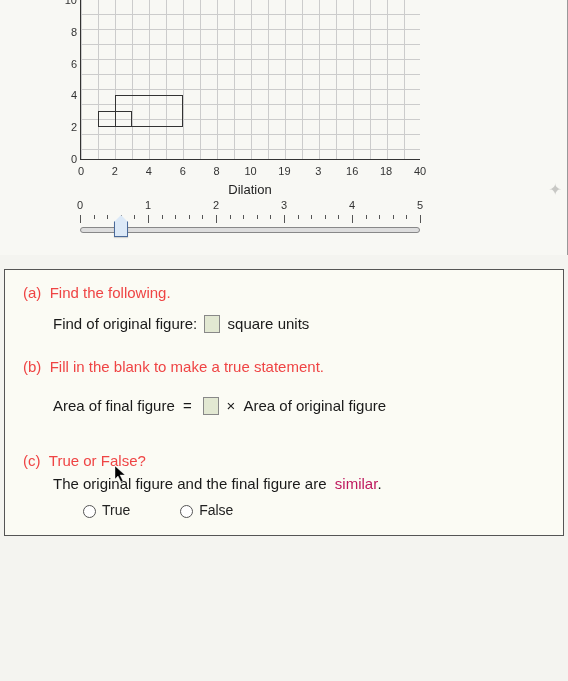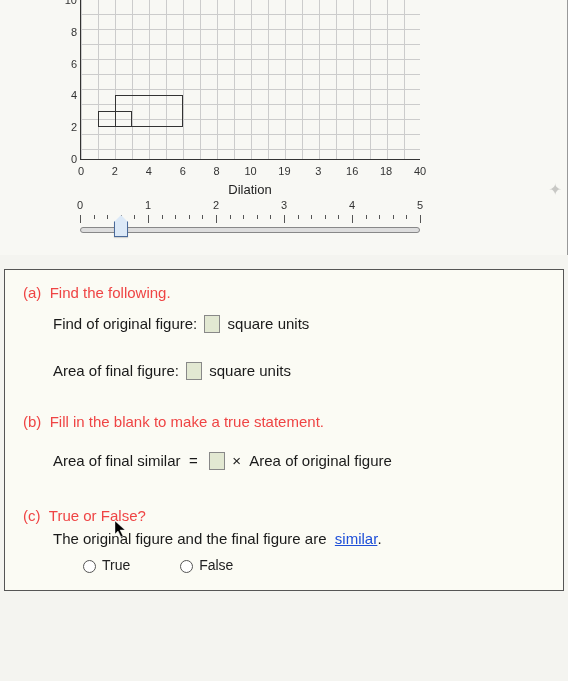--- a/index.html
+++ b/index.html
@@ -154,22 +154,21 @@
     cursor: pointer;
   }
   .radio-circle {
     width: 13px; height: 13px;
     border: 1.2px solid #555;
     border-radius: 50%;
     margin-right: 6px;
     background: #fff;
   }
   .link-text {
-    color: #1d4ed8;
-    text-decoration: underline;
+    color: #be185d;
   }
   .cursor {
     display:inline-block;
     position: relative;
     top: 2px;
     left: -1px;
     width: 0; height: 0;
   }
   .cursor svg { position:absolute; top:-3px; left:-3px; }
   .wand {
@@ -258,29 +257,24 @@
   <span class="wand">✦</span>
 
   <div class="qs">
 
     <div class="qrow">(a)&nbsp;&nbsp;Find the following.</div>
     <div class="subrow">
       <span>Find of original figure:</span>
       <span class="blank"></span>
       <span>square units</span>
     </div>
-    <div class="subrow" style="padding-top:18px;padding-bottom:18px;">
-      <span>Area of final figure:</span>
-      <span class="blank"></span>
-      <span>square units</span>
-    </div>
 
     <div class="qrow">(b)&nbsp;&nbsp;Fill in the blank to make a true statement.</div>
     <div class="subrow" style="padding-top:18px;padding-bottom:22px;">
-      <span>Area of final similar</span>
+      <span>Area of final figure</span>
       &nbsp;<span>=</span>&nbsp;
       <span class="blank"></span>
       <span>×</span>
       &nbsp;<span>Area of original figure</span>
     </div>
 
     <div class="qrow">
       <span>(c)&nbsp;&nbsp;True or Fa</span><span class="cursor"><svg width="14" height="18">
             <path d="M1 1 L1 14 L4 11 L7 17 L9 16 L6 10 L11 10 Z" fill="#000" stroke="#fff" stroke-width="0.4"></path>
           </svg></span><span>lse?</span>

